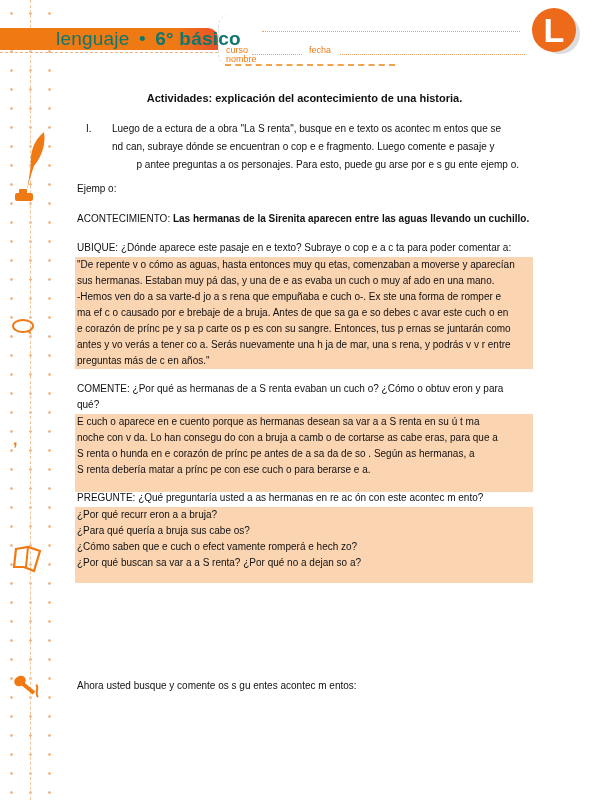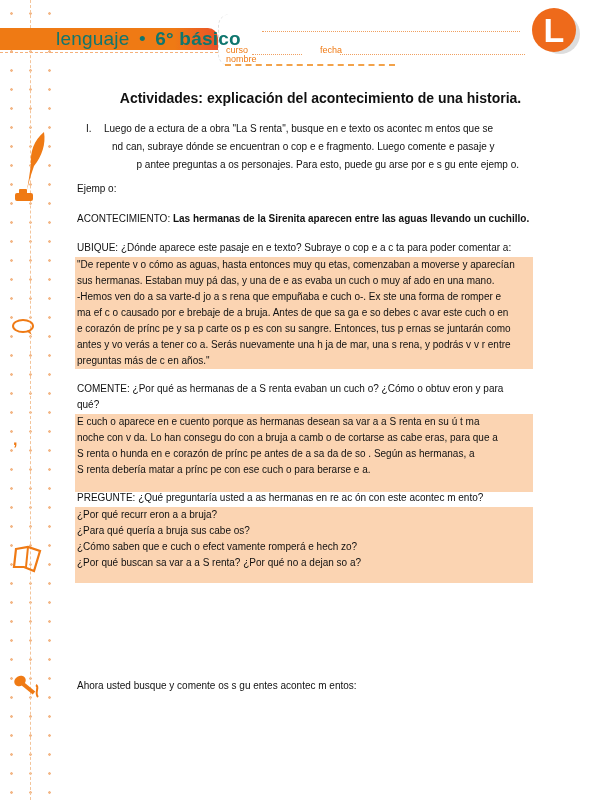--- a/index.html
+++ b/index.html
@@ -19,24 +19,24 @@
   .header-title b { font-weight:bold; }
   .name-box { position:absolute; left:218px; top:14px; width:165px; height:52px;
     border-left:1px dashed #ddd; border-radius:12px 0 0 12px; }
   .field-label { position:absolute; font-size:9px; color:#ef7a14; }
   .dots { position:absolute; height:0; border-bottom:1px dotted #f0a060; }
   .orange-dash { position:absolute; left:225px; top:64px; width:170px; border-bottom:2px dashed #f2a24a; }
   .logo { position:absolute; left:532px; top:8px; width:44px; height:44px; border-radius:50%;
     background:#ee6a1b; color:#fff; font-weight:bold; font-size:34px; line-height:44px; text-align:center;
     box-shadow: 6px 4px 0 -2px rgba(120,120,120,0.25); }
   .content { position:absolute; left:77px; top:0; width:455px; font-size:10px; line-height:16px; }
-  .title { position:absolute; left:16px; width:455px; top:90px; text-align:center; font-weight:bold; font-size:14px; }
+  .title { position:absolute; left:0; width:455px; top:90px; text-align:center; font-weight:bold; font-size:11px; }
   .item { position:absolute; left:12px; top:121px; width:430px; }
   .item .num { position:absolute; left:-3px; top:0; }
-  .item .line { padding-left:15px; }
+  .item .line { padding-left:23px; }
   .item .line.indent { padding-left:23px; }
   .label-line { position:absolute; left:0; width:460px; }
   .hl { position:absolute; left:-2px; width:458px; background:#fbd4b2; }
   .hl div { padding-left:2px; white-space:nowrap; }
   .icon-side { position:absolute; }
 </style>
 </head>
 <body>
 
 <div class="left-margin"></div>
@@ -49,21 +49,21 @@
   <span>lenguaje</span>
   <span style="margin:0 4px;">•</span>
   <b>6° básico</b>
 </div>
 
 <div class="name-box"></div>
 <span class="field-label" style="left:226px; top:22px;margin-top:32px;">nombre</span>
 <div class="dots" style="left:262px; top:31px; width:258px;"></div>
 <span class="field-label" style="left:226px; top:45px;">curso</span>
 <div class="dots" style="left:252px; top:54px; width:50px;"></div>
-<span class="field-label" style="left:320px; top:45px;">fecha</span>
+<span class="field-label" style="left:309px; top:45px;">fecha</span>
 <div class="dots" style="left:340px; top:54px; width:185px;"></div>
 <div class="orange-dash"></div>
 
 <div class="logo"><span>L</span></div>
 
 <svg class="icon-side" style="left:22px; top:130px;" width="26" height="70" viewBox="0 0 26 70">
   <path d="M22 2 C12 10 8 22 9 34 L7 48 L5 60 L8 48 L12 36 C20 26 24 14 22 2Z" fill="#ef7a14"></path>
 </svg>
 <svg class="icon-side" style="left:14px; top:188px;" width="20" height="14" viewBox="0 0 20 14">
   <rect x="1" y="5" width="18" height="8" rx="2" fill="#ef7a14"></rect>

